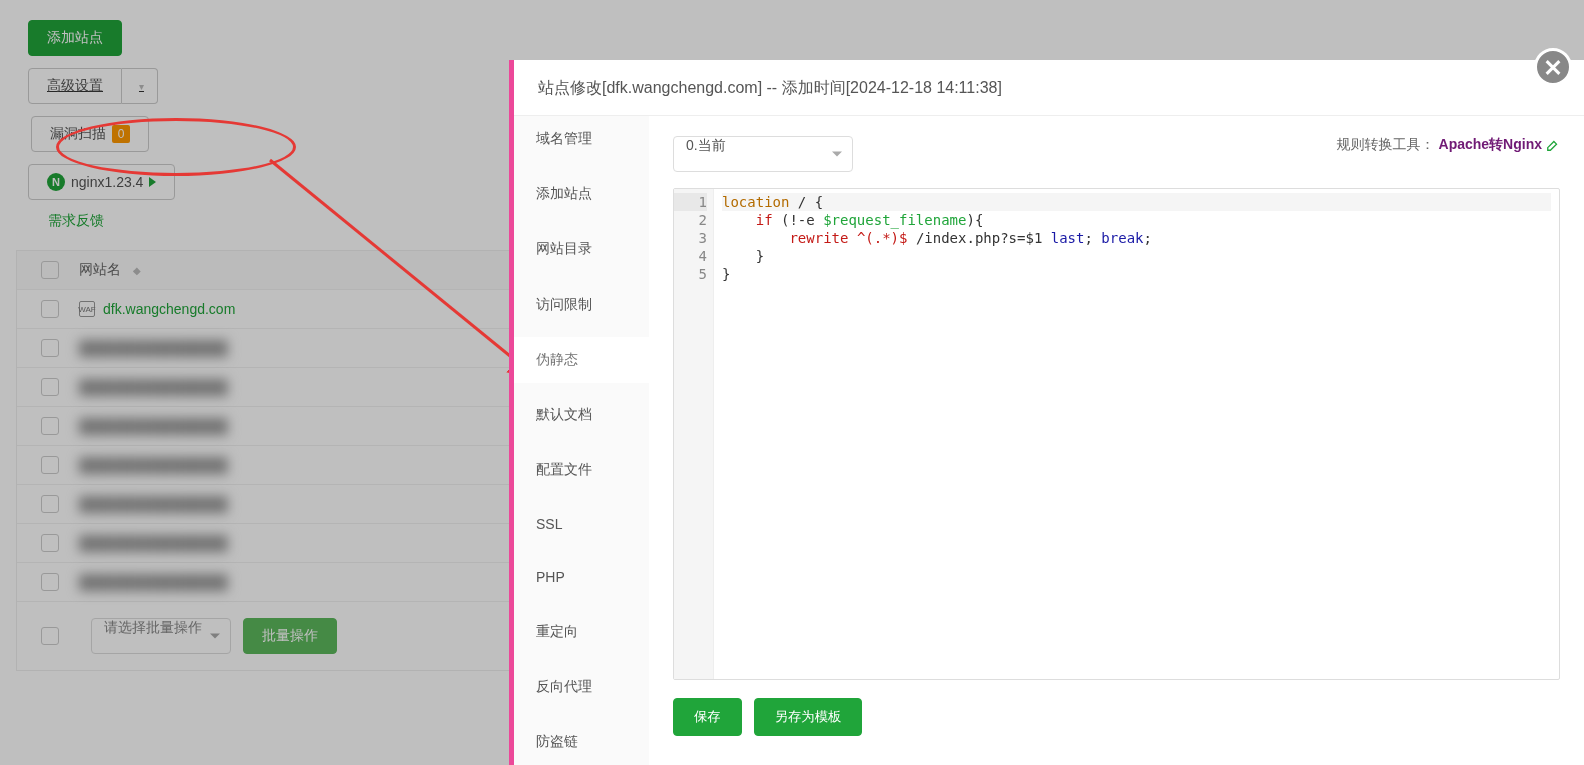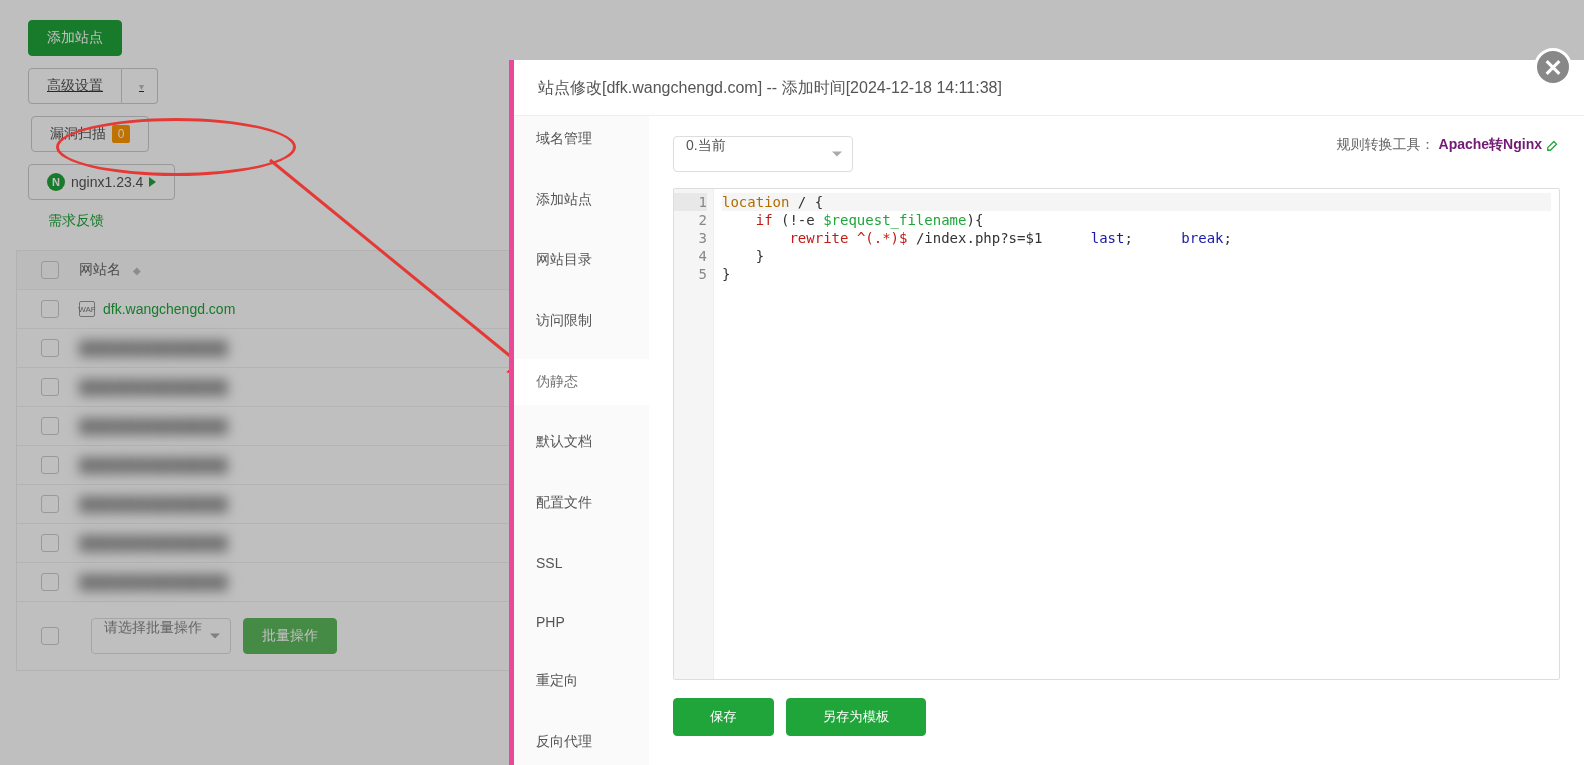--- a/index.html
+++ b/index.html
@@ -133,23 +133,23 @@
 .gutter .hl { background:#e8e8e8; }
 .code {
   flex:1; padding:4px 8px; line-height:18px; white-space:pre;
   overflow:auto;
 }
 .code .line.hl { background:#f5f5f5; }
 .kw   { color:#b36b00; }
 .kw2  { color:#c41a16; }
 .var  { color:#20a53a; }
 .fn   { color:#c41a16; }
-.lit  { color:#1a1aa6;margin-left:40px; }
+.lit  { color:#1a1aa6; }
 .panel-actions { margin-top:18px; display:flex; gap:12px; }
-.btn-green  { background:#20a53a; border:1px solid #20a53a; color:#fff; height:38px; padding:0 36px; border-radius:4px; cursor:pointer; }
+.btn-green  { background:#20a53a; border:1px solid #20a53a; color:#fff; height:38px; padding:0 20px; border-radius:4px; cursor:pointer; }
 .close-btn {
   position:absolute; right:12px; top:48px;
   width:38px; height:38px; border-radius:50%;
   background:#888; display:flex; align-items:center; justify-content:center;
   cursor:pointer; z-index:20;
   border:3px solid #fff;
 }
 .close-btn::before, .close-btn::after {
   content:""; position:absolute; width:18px; height:3px; background:#fff;
 }
@@ -278,20 +278,21 @@
         <div class="tab">添加站点</div>
         <div class="tab">网站目录</div>
         <div class="tab">访问限制</div>
         <div class="tab active">伪静态</div>
         <div class="tab">默认文档</div>
         <div class="tab">配置文件</div>
         <div class="tab">SSL</div>
         <div class="tab">PHP</div>
         <div class="tab">重定向</div>
         <div class="tab">反向代理</div>
+        <div class="tab">防盗链</div>
       </div>
     <div class="panel">
       <div class="panel-top">
         <div class="select">
           <span>0.当前</span>
           <span class="caret"></span>
         </div>
         <div class="spacer"></div>
         <span class="tool-link">
           <span>规则转换工具：</span>

